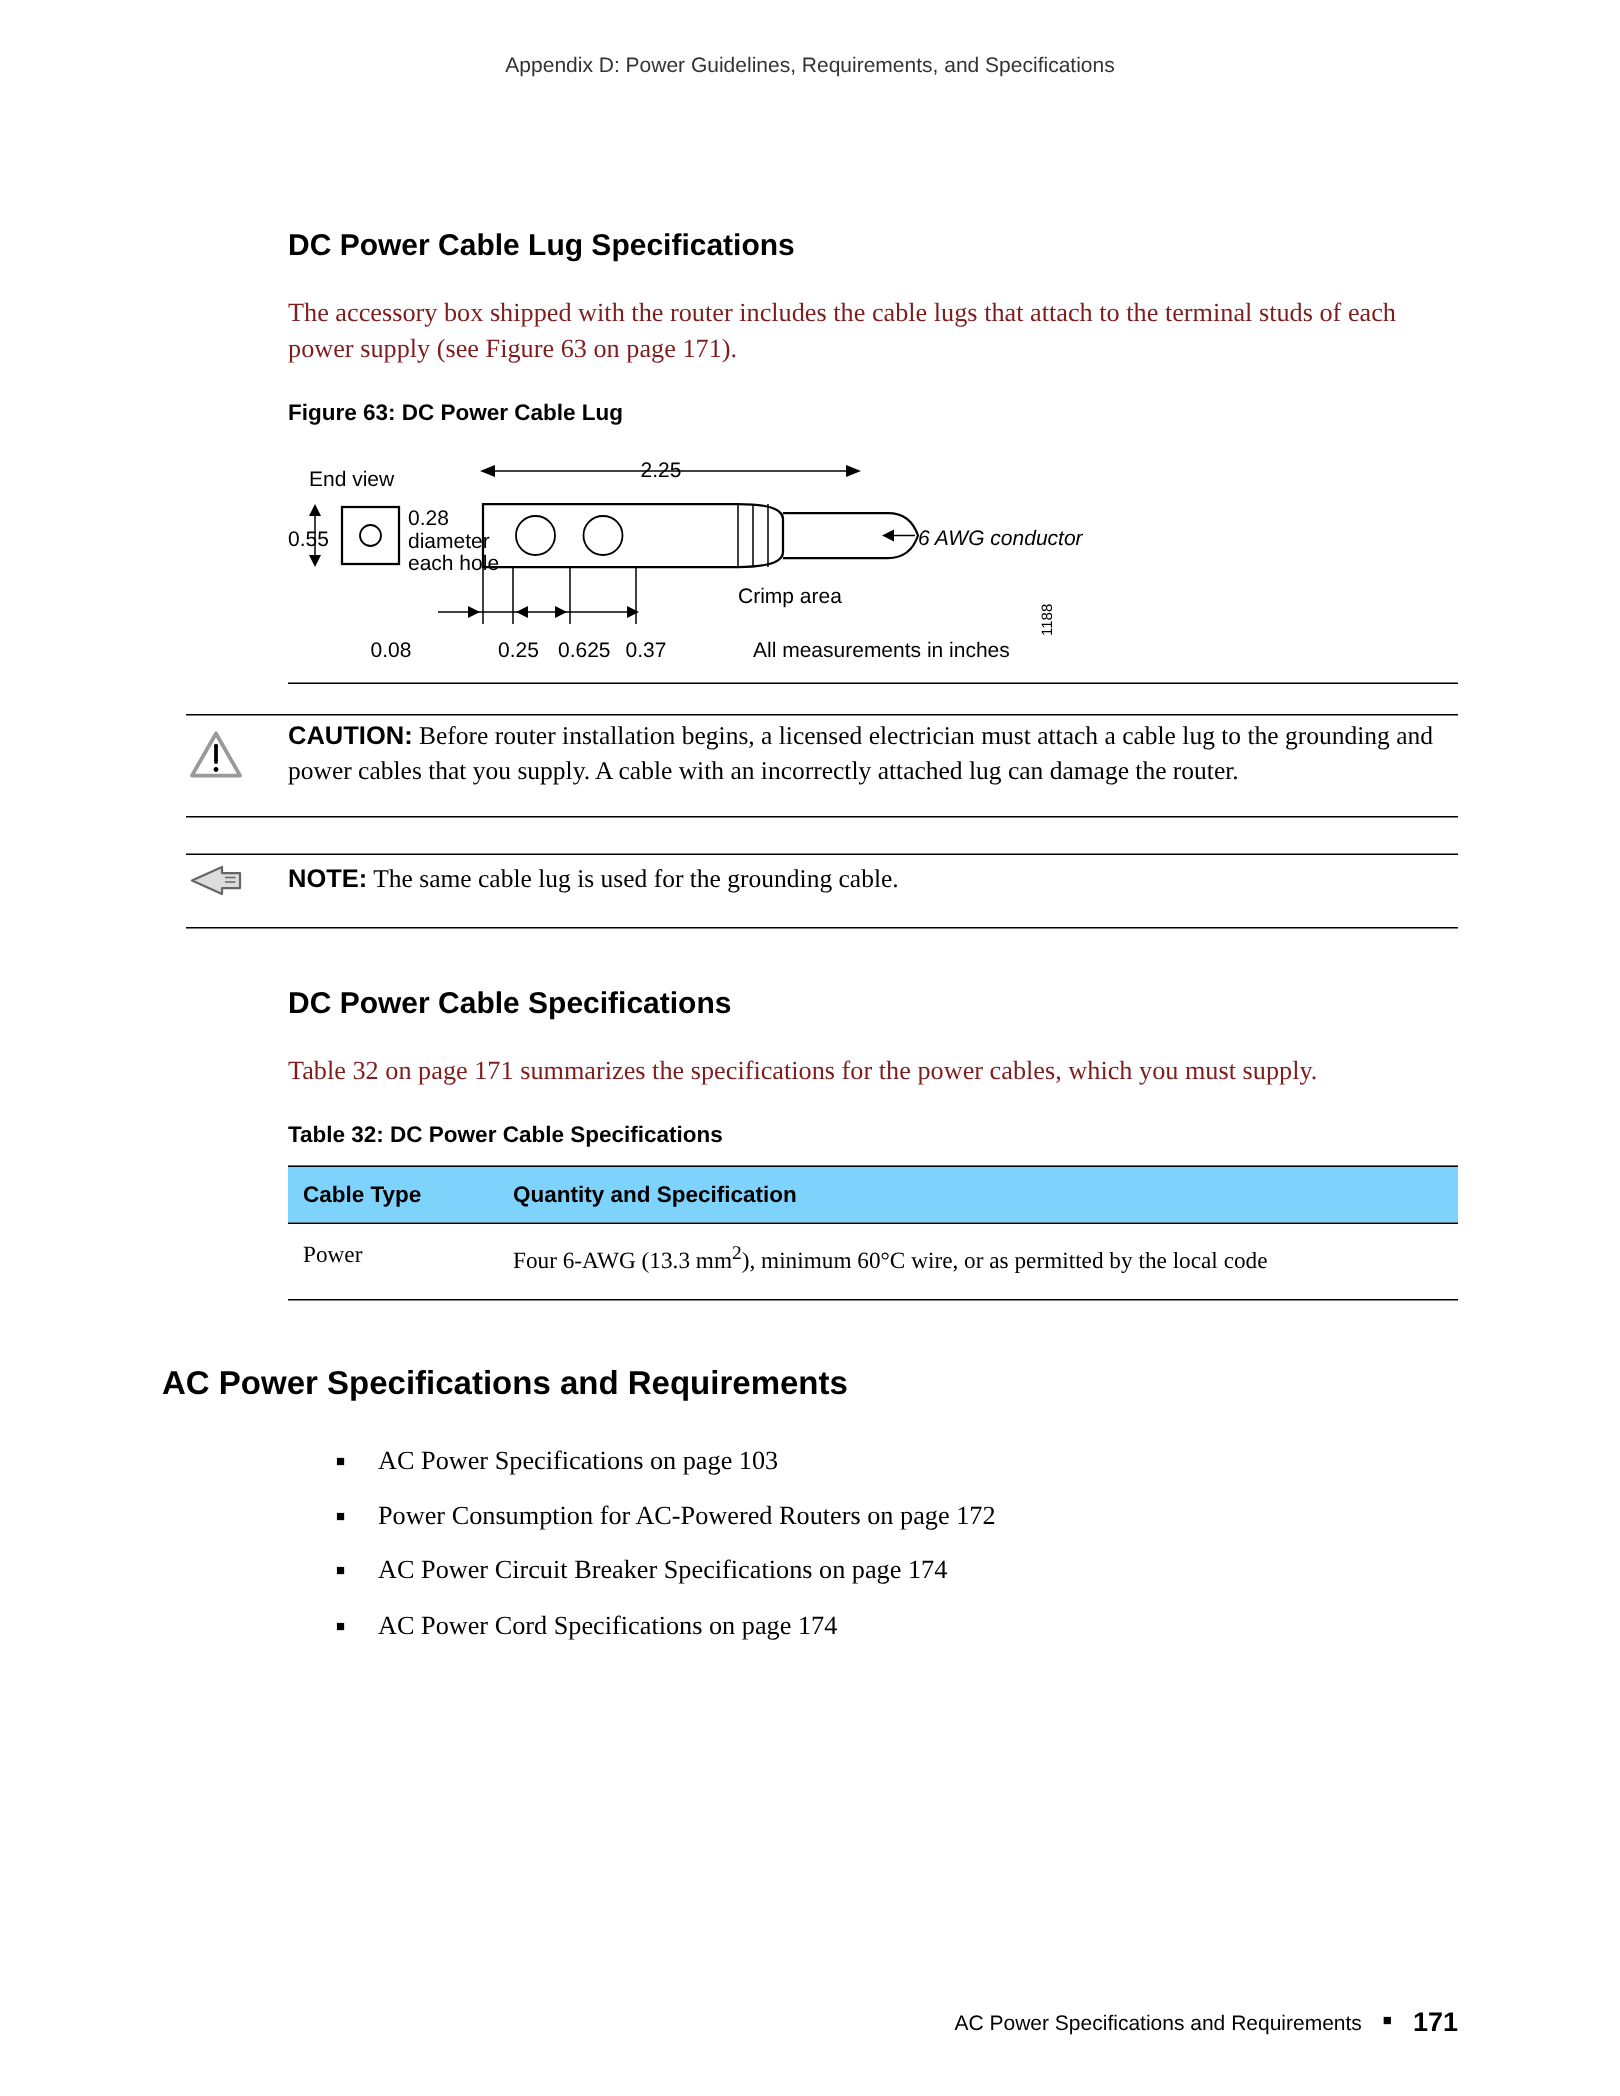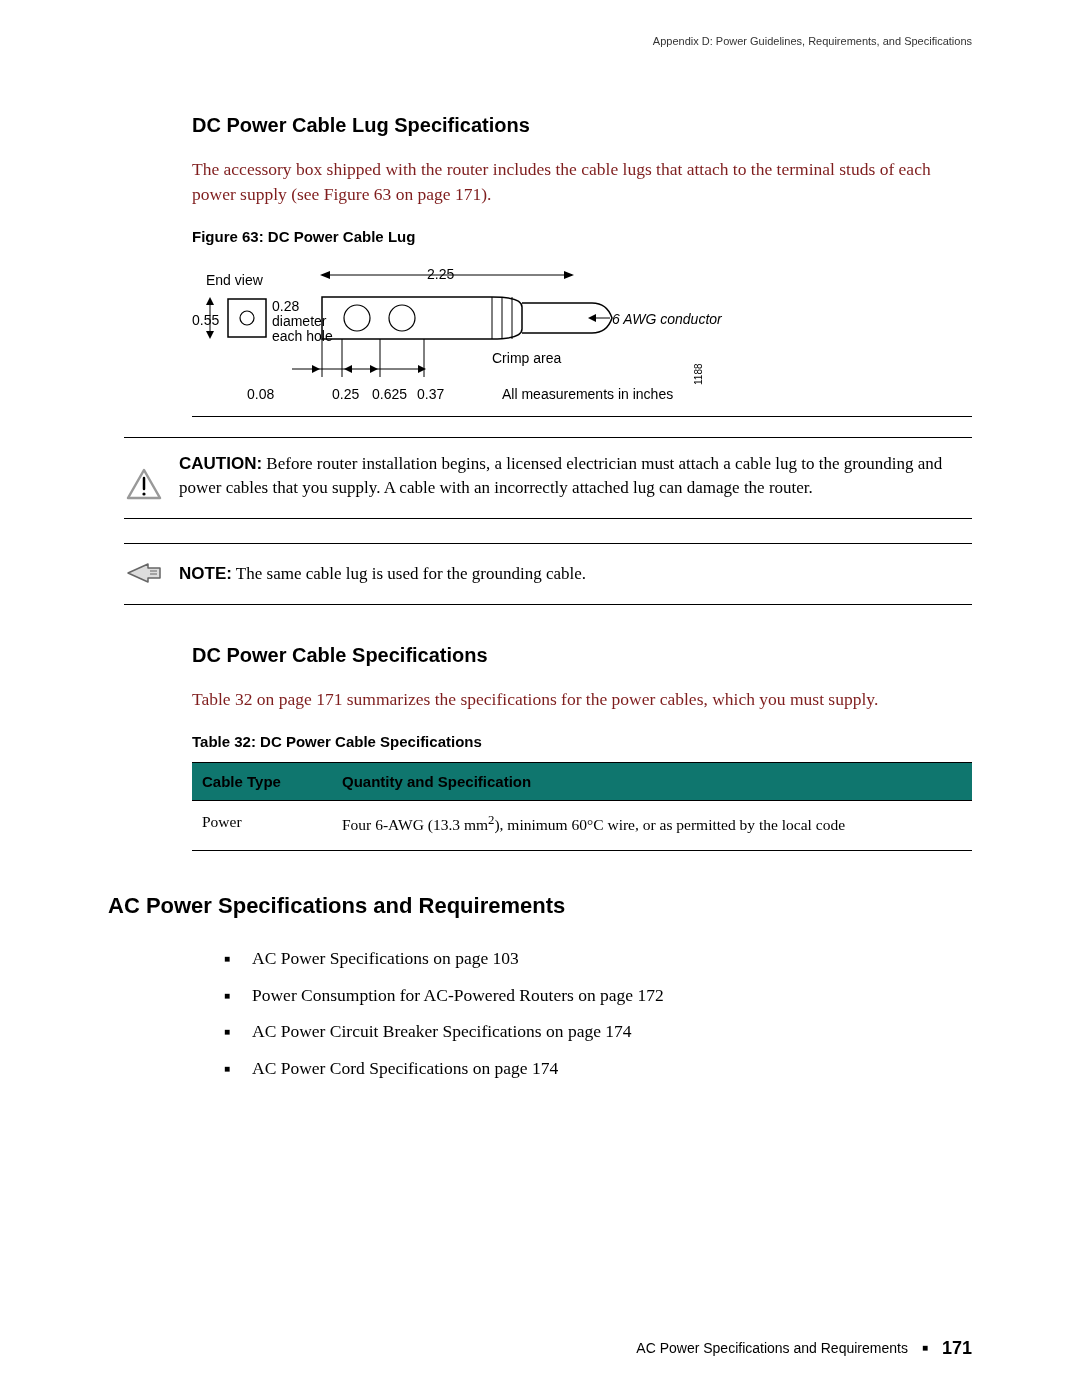--- a/index.html
+++ b/index.html
@@ -10,25 +10,25 @@
     font-family: Georgia, 'Times New Roman', serif;
     color: #000;
     position: relative;
     font-size: 17px;
     line-height: 1.4;
   }
   .page {
     padding: 34px 108px 40px 108px;
   }
   .running-head {
-    text-align: right;
+    text-align: center;
     font-family: Verdana, Arial, sans-serif;
-    font-size: 11px;
+    font-size: 14px;
     color: #333;
-    margin-bottom: 62px;
+    margin-bottom: 96px;
   }
   .content {
     margin-left: 84px;
   }
   .subhead {
     font-family: Arial, Helvetica, sans-serif;
     font-weight: bold;
     font-size: 20px;
     margin-bottom: 18px;
   }
@@ -50,23 +50,23 @@
     position: relative;
   }
   
   .rule {
     border: none;
     border-top: 1px solid #000;
     margin: 0;
   }
   .callout-row {
     display: flex;
-    align-items: flex-end;
-    gap: 15px;
-    margin: 14px 0 18px -68px;
+    align-items: center;
+    gap: 28px;
+    margin: 2px 0 18px -68px;
   }
   .callout-icon {
     flex: 0 0 40px;
     display: flex;
     justify-content: center;
     padding-top: 2px;
   }
   .callout-text { flex: 1; }
   .callout-label {
     font-family: Arial, Helvetica, sans-serif;
@@ -80,21 +80,21 @@
   }
   table.spec {
     width: 100%;
     border-collapse: collapse;
     font-size: 15.5px;
   }
   table.spec th {
     text-align: left;
     font-family: Arial, Helvetica, sans-serif;
     font-weight: bold;
-    background: #0f766e;
+    background: #7dd3fc;
     border-top: 1px solid #000;
     border-bottom: 1px solid #000;
     padding: 8px 10px;
     font-size: 15px;
   }
   table.spec td {
     padding: 10px 10px 14px 10px;
     vertical-align: top;
     border-bottom: 1px solid #000;
   }

